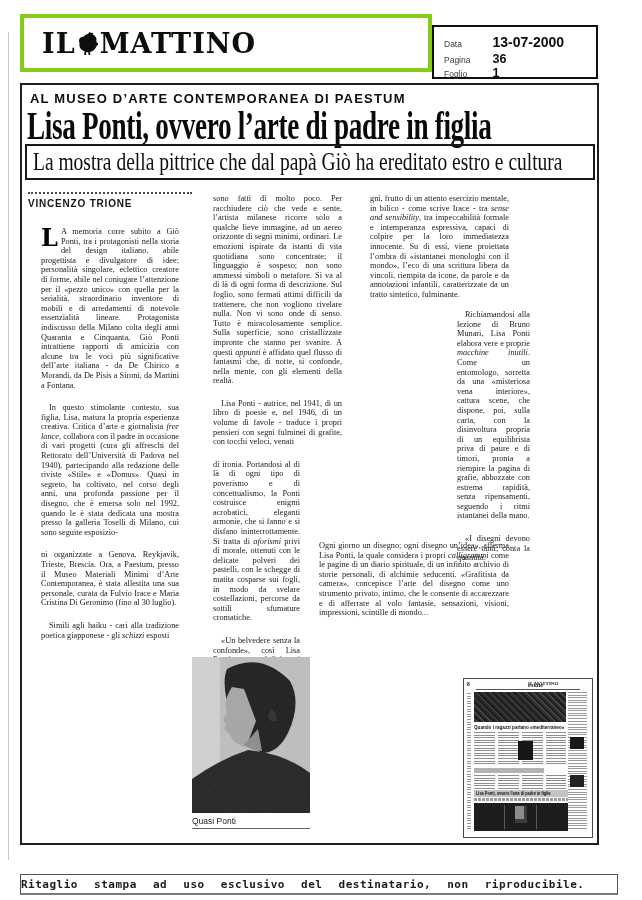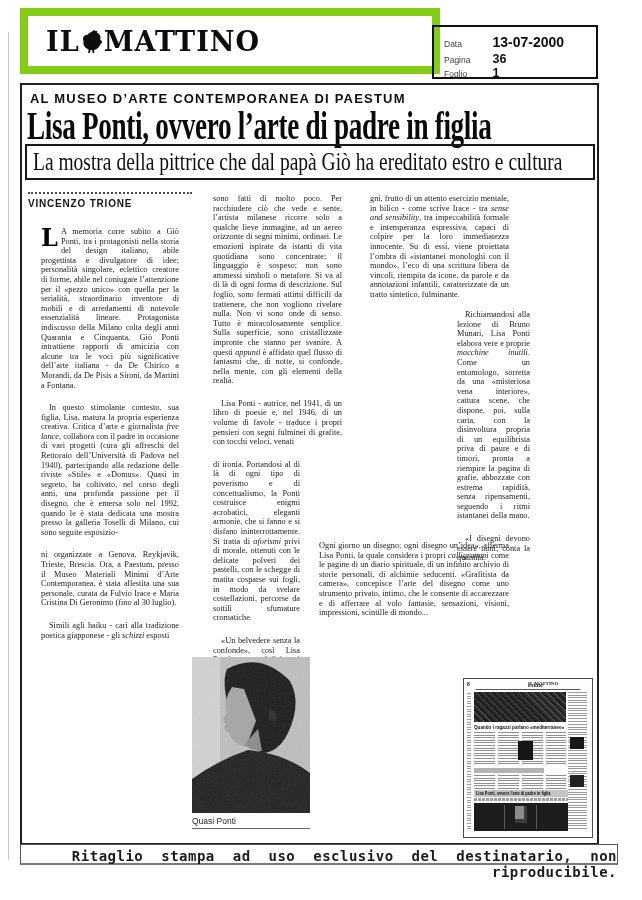--- a/index.html
+++ b/index.html
@@ -1,21 +1,21 @@
 <!DOCTYPE html>
 <html><head>
 <meta charset="utf-8">
 <style>
   html,body{margin:0;padding:0;background:#fff;}
   .page{position:relative;width:642px;height:900px;background:#fff;overflow:hidden;
         font-family:"Liberation Serif",serif;color:#111;}
   .scan-edge{position:absolute;left:8px;top:32px;width:1px;height:828px;background:#c9c9c9;}
 
   
-  .mast-box{position:absolute;left:20px;top:8px;width:404px;height:50px;border:8px solid #84cc16;}
+  .mast-box{position:absolute;left:20px;top:14px;width:404px;height:50px;border:4px solid #84cc16;}
   .masthead{position:absolute;left:18px;top:10px;display:flex;align-items:center;
             font-family:"DejaVu Serif",serif;font-weight:bold;font-size:27px;letter-spacing:1px;color:#0d0d0d;}
   .rooster{width:22px;height:26px;margin:0 1px;}
   .meta-box{position:absolute;left:432px;top:25px;width:162px;height:50px;border:2px solid #101010;
             font-family:"Liberation Sans",sans-serif;}
   .meta-row{position:absolute;left:10px;}
   .meta-label{display:inline-block;width:44px;font-size:8.5px;color:#3d3d3d;}
   .meta-value{font-weight:bold;color:#0d0d0d;}
   .mv-lg{font-size:14px;} .mv-sm{font-size:12.5px;}
 
@@ -80,24 +80,24 @@
                 font-size:4.5px;color:#0e0e0e;white-space:nowrap;transform:scaleX(0.86);transform-origin:left top;}
   .t-subline{left:10px;top:119px;width:94px;height:3px;background:repeating-linear-gradient(90deg,#9a9a9a 0 3px,transparent 3px 4px);}
   .t-dark{left:10px;top:124px;width:94px;height:28px;background:#1d1d1d;}
   .t-dark .v1{left:30px;top:2px;width:1px;height:24px;background:#5a5a5a;}
   .t-dark .v2{left:62px;top:2px;width:1px;height:24px;background:#5a5a5a;}
   .t-dark .t-portrait{left:41px;top:3px;width:12px;height:17px;background:#8d8d8d;
                       box-shadow:inset -3px -4px 0 #3c3c3c;}
   .t-leftstrip{left:3px;top:14px;width:4px;height:138px;}
 
   
-  .footer-strip{position:absolute;left:20px;top:844px;width:596px;height:15px;
+  .footer-strip{position:absolute;left:20px;top:874px;width:596px;height:15px;
                 border:1px solid #555;border-bottom:2px solid #7a7a7a;background:#fff;
-                text-align:right;font-family:"DejaVu Sans Mono",monospace;font-weight:bold;
-                font-size:14px;letter-spacing:0.5px;word-spacing:9px;color:#1c1c1c;padding-top:3px;}
+                text-align:left;font-family:"DejaVu Sans Mono",monospace;font-weight:bold;
+                font-size:11px;letter-spacing:0.5px;word-spacing:9px;color:#1c1c1c;padding-top:3px;}
 </style>
 </head>
 <body>
 
 <div class="page">
   <div class="scan-edge"></div>
 
   <div class="mast-box">
     <div class="masthead">
       <span>IL</span>

